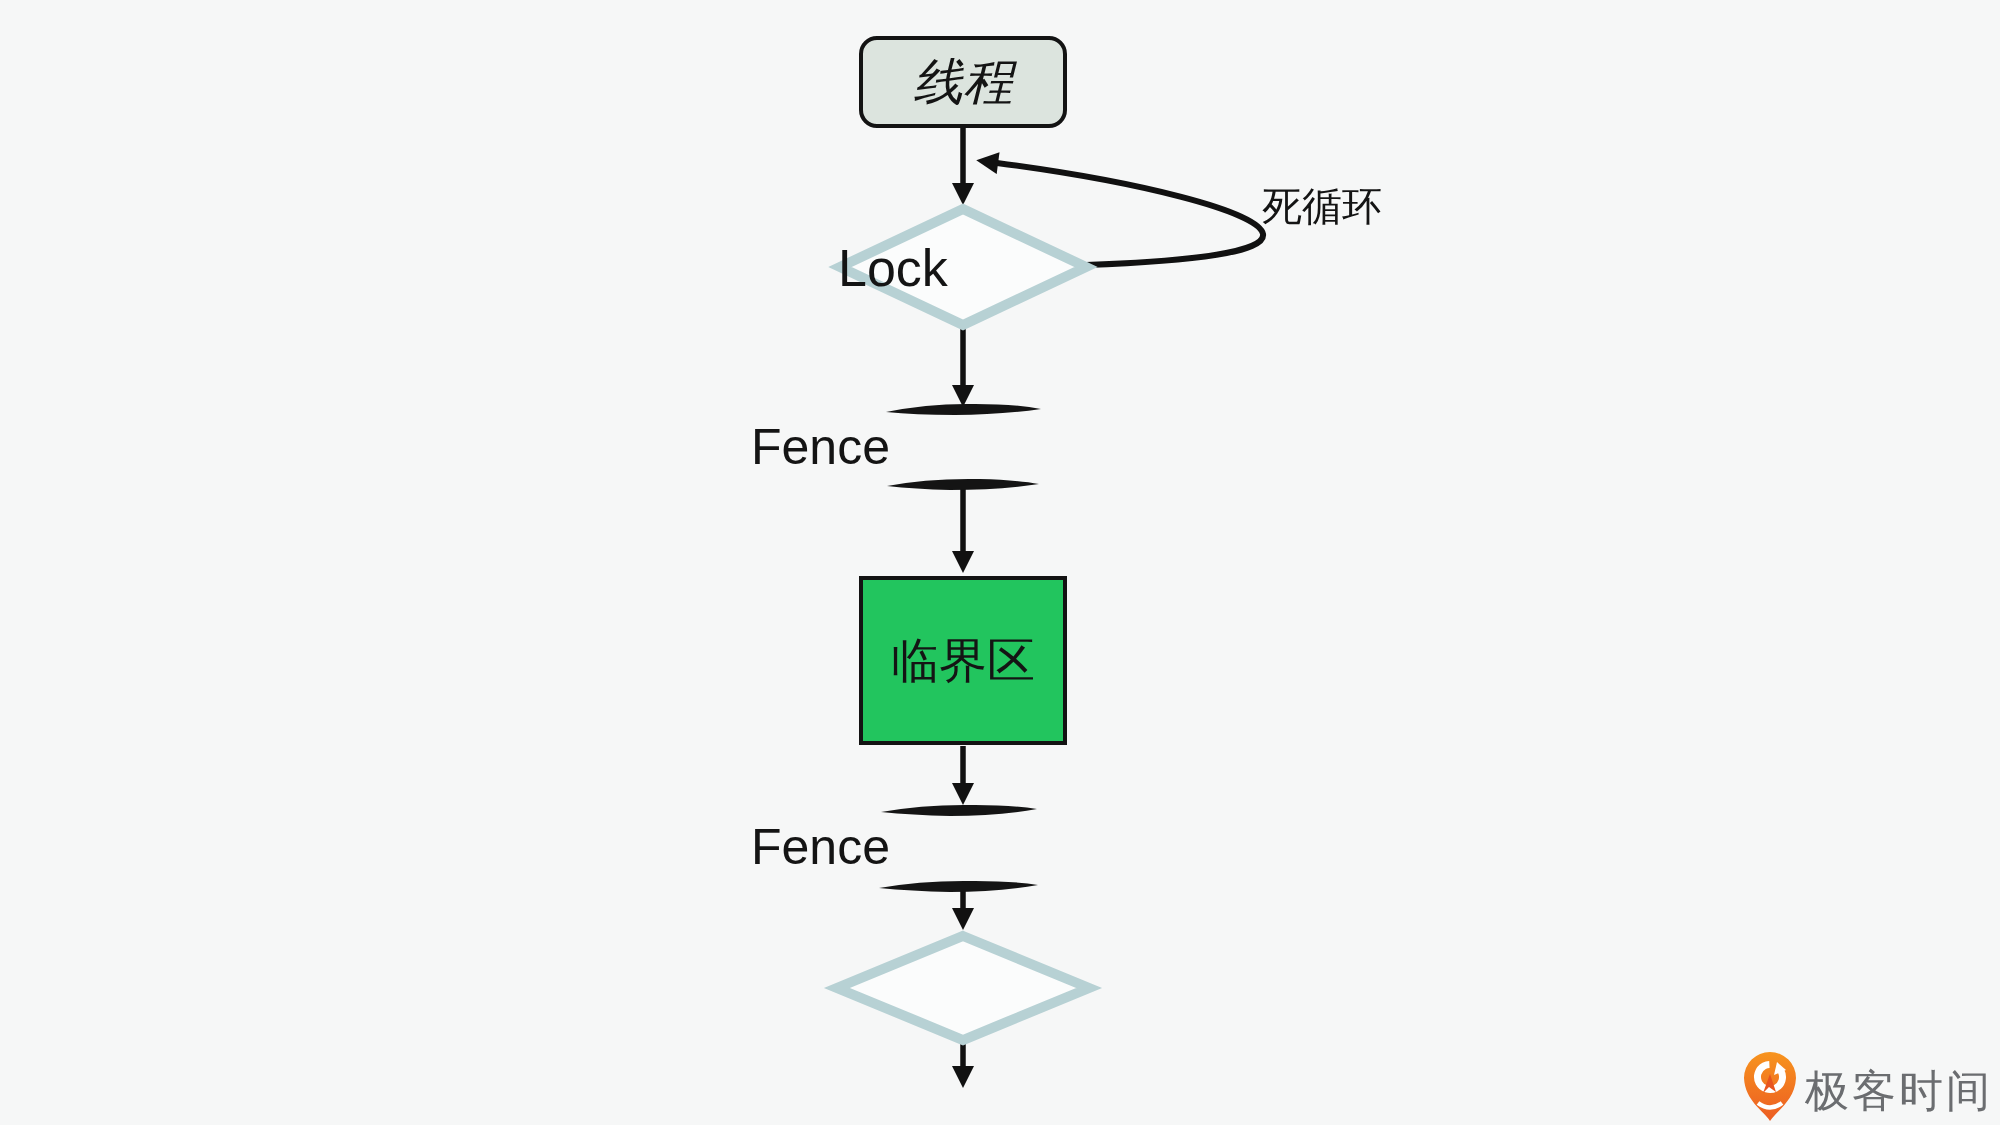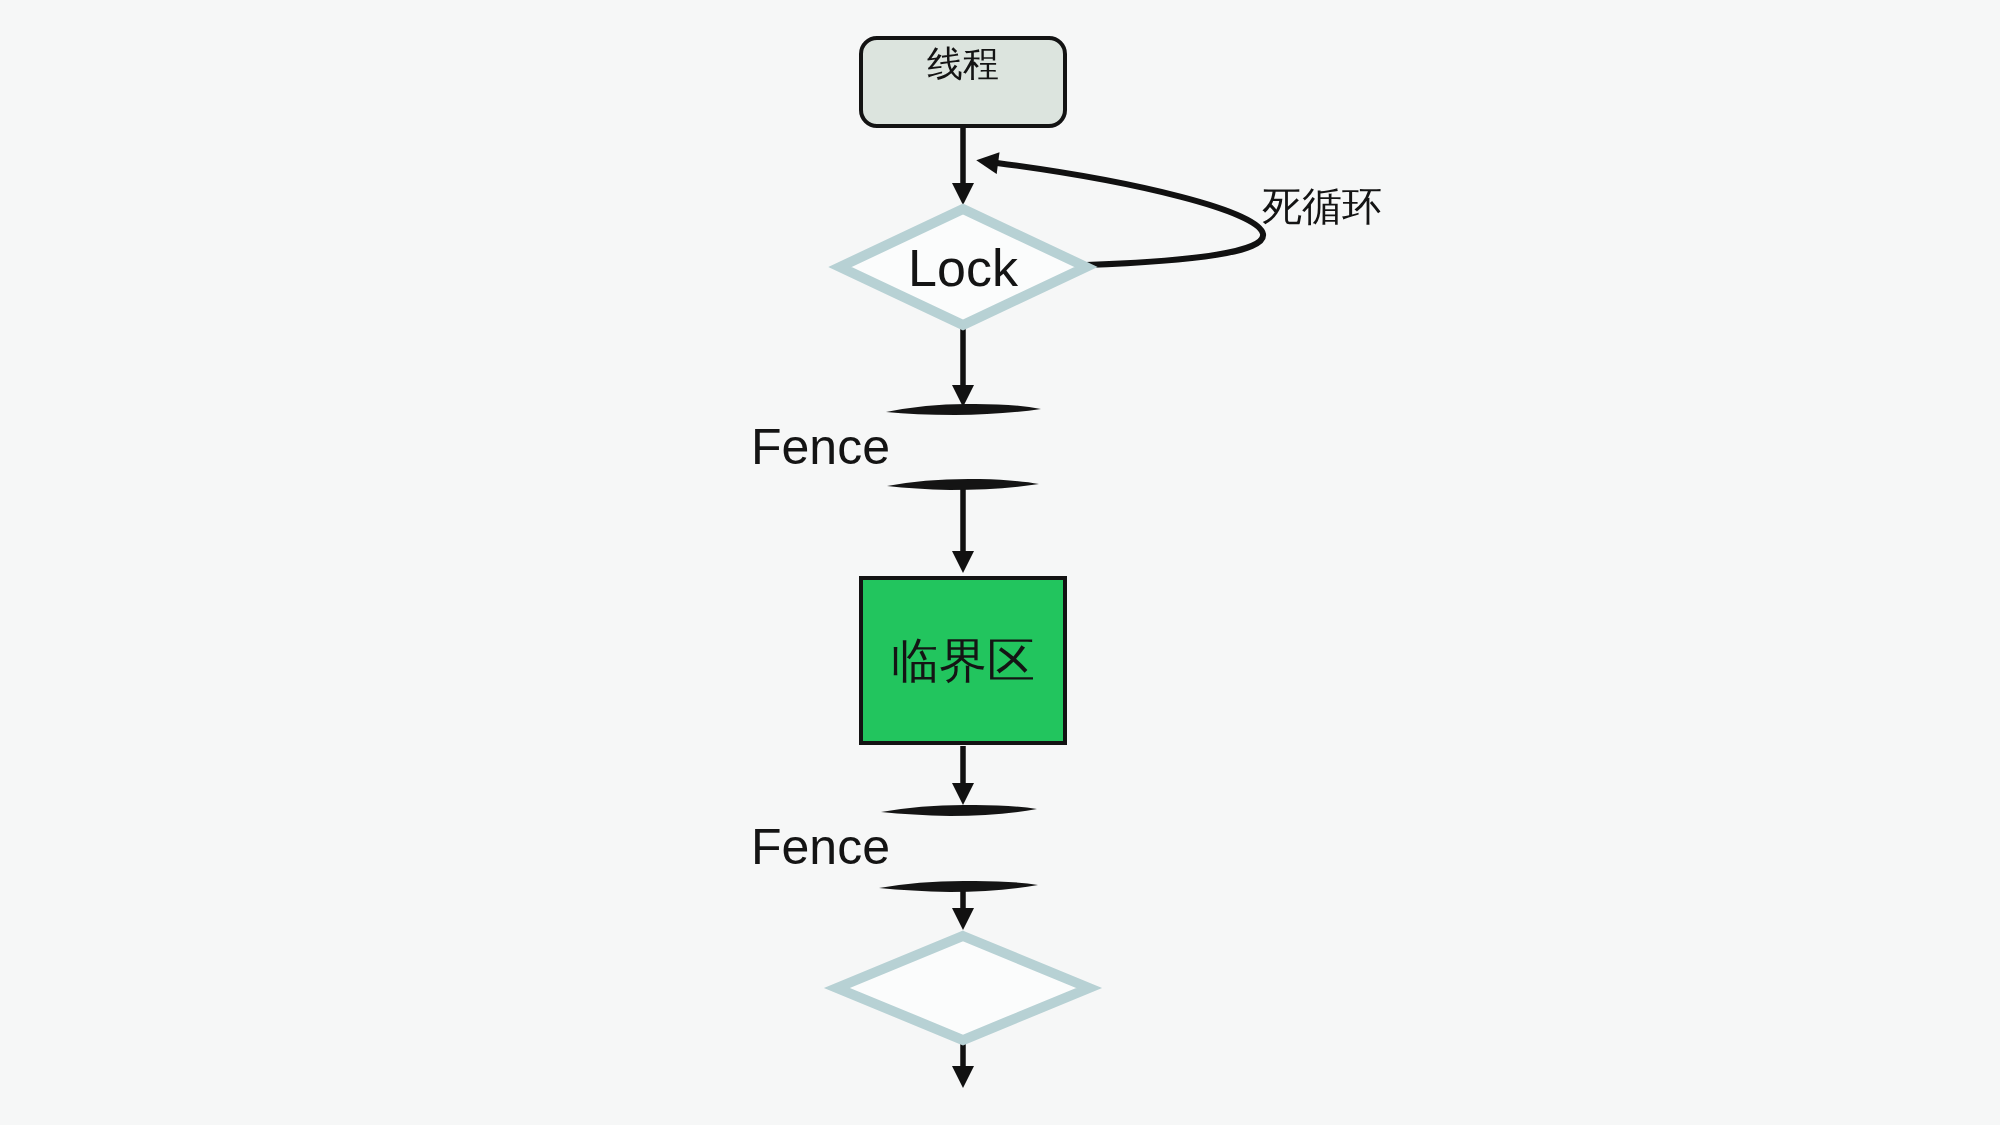--- a/index.html
+++ b/index.html
@@ -11,32 +11,33 @@
     font-family:"Liberation Sans", sans-serif;
     color:#141414;
   }
   .layer{position:absolute;left:0;top:0;width:2000px;height:1125px;}
   .label{position:absolute;white-space:nowrap;}
 
   
   .thread-box{
     position:absolute;left:859px;top:36px;width:200px;height:84px;
     background:#dce4de;border:4px solid #131313;border-radius:18px;
-    display:flex;align-items:flex-start;justify-content:center;
-    font-size:36px;
+    display:flex;align-items:center;justify-content:center;
+    font-size:50px;
+    font-style:italic;
   }
   .critical-box{
     position:absolute;left:859px;top:576px;width:200px;height:161px;
     background:#22c55e;border:4px solid #131313;
     display:flex;align-items:center;justify-content:center;
     font-size:48px;
   }
   .diamond-label{
     position:absolute;width:250px;height:56px;line-height:56px;
-    text-align:center;font-size:52px;
+    font-size:52px;
   }
   .lock-label{left:838px;top:240px;}
   .unlock-label{left:838px;top:960px;}
   .fence-label{font-size:50px;line-height:52px;height:52px;text-align:right;}
   .fence-label-top{left:751px;top:421px;}
   .fence-label-bottom{left:751px;top:821px;}
   .loop-label{left:1262px;top:184px;font-size:40px;line-height:44px;}
 
   
   .brand{position:absolute;left:1743px;top:1050px;display:flex;align-items:center;}
@@ -94,14 +95,30 @@
 
   <div class="label diamond-label lock-label">Lock</div>
 
 
   <div class="label fence-label fence-label-top">Fence</div>
 
   <div class="label fence-label fence-label-bottom">Fence</div>
 
   <div class="label loop-label">死循环</div>
 
+  <div class="brand">
+    <svg class="brand-icon" viewBox="0 0 54 72" xmlns="http://www.w3.org/2000/svg">
+      <defs>
+        <linearGradient id="lg" x1="0" y1="0" x2="0" y2="1">
+          <stop offset="0" stop-color="#f7941e"></stop>
+          <stop offset="1" stop-color="#ec5c23"></stop>
+        </linearGradient>
+      </defs>
+      <path d="M27,71 C21,61 2,51 1,28 A26,26 0 1 1 53,28 C52,51 33,61 27,71 Z" fill="url(#lg)"></path>
+      <circle cx="27" cy="27" r="12.5" fill="none" stroke="#ffffff" stroke-width="7" stroke-dasharray="64 14.5" transform="rotate(-28 27 27)"></circle>
+      <polygon points="34,12 43,20 31,25" fill="#ffffff"></polygon>
+      <polygon points="27,24 33,42 26,37 20,43" fill="#e8541f"></polygon>
+      <path d="M15,53 Q27,62 39,53" stroke="#ffffff" stroke-width="4.5" fill="none"></path>
+    </svg>
+    <div class="brand-text">极客时间</div>
+  </div>
 
 </div>
 
 </body></html>

